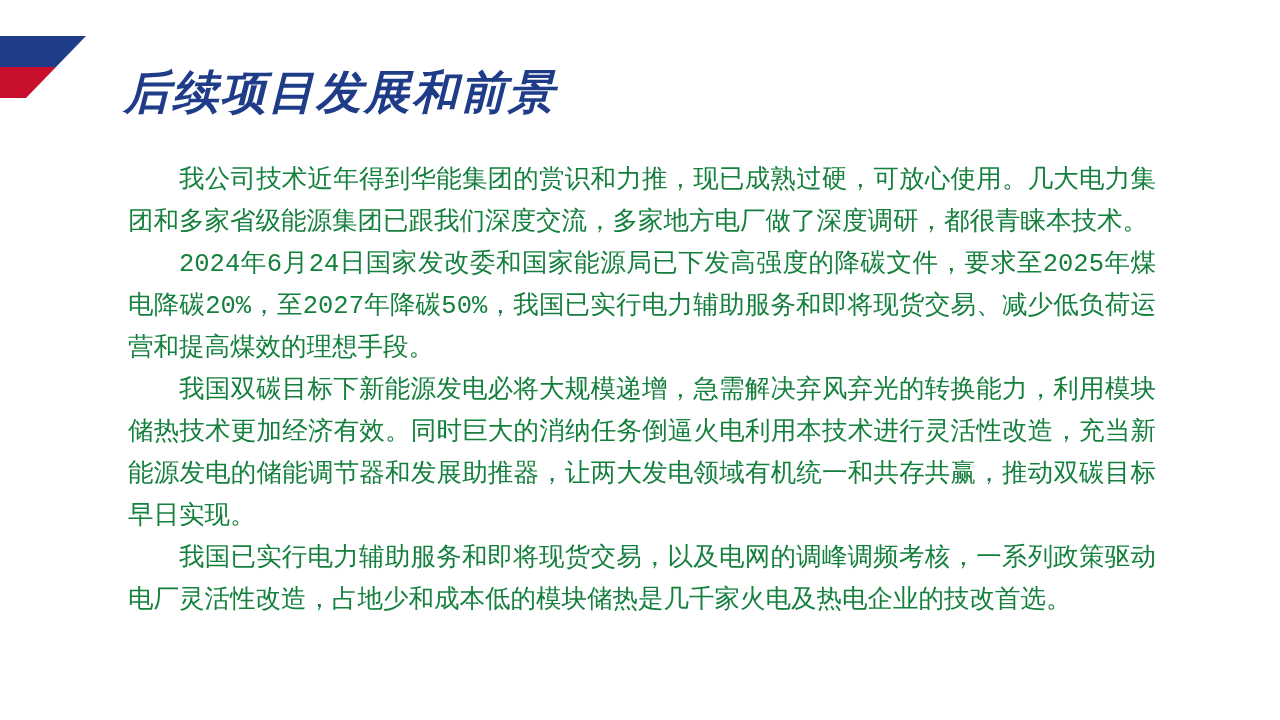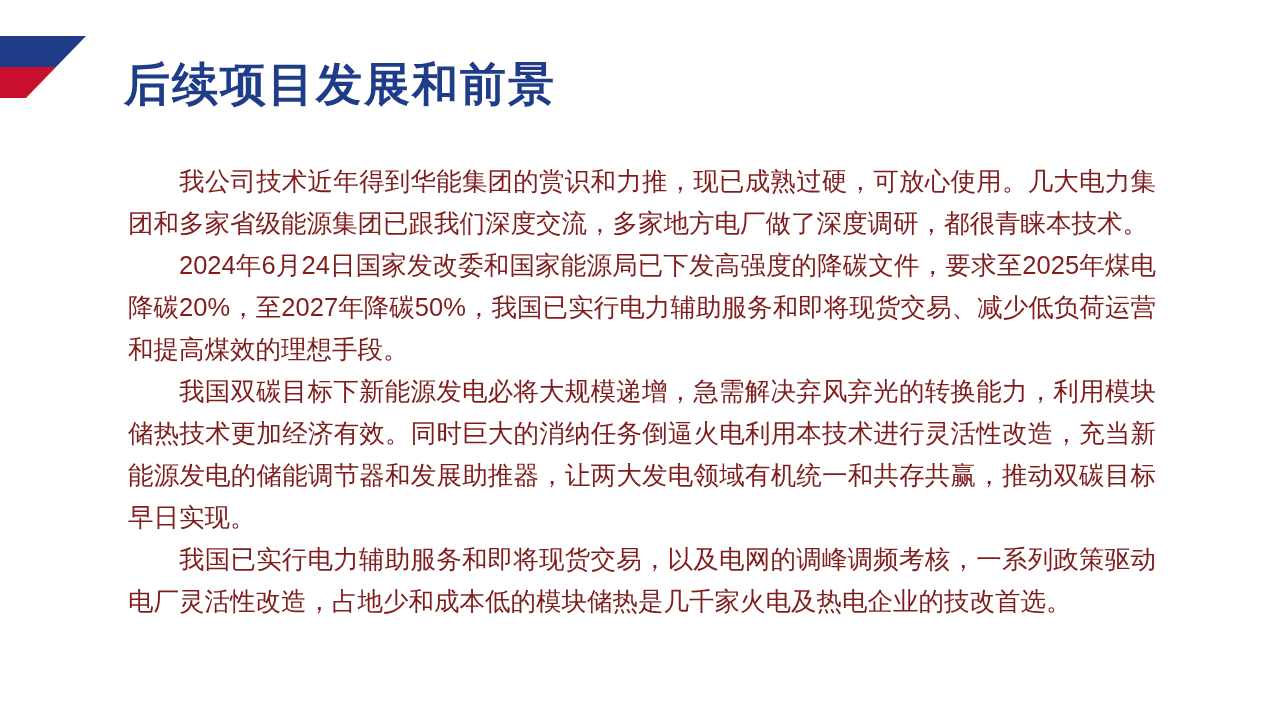--- a/index.html
+++ b/index.html
@@ -45,42 +45,43 @@
     top: 31px;
     width: 86px;
     height: 31px;
     background: #c8102e;
     clip-path: polygon(0 0, 56px 0, 26px 31px, 0 31px);
   }
 
   .title {
     position: absolute;
     left: 124px;
-    top: 56px;
+    top: 64px;
     font-family: "Liberation Sans", sans-serif;
     font-weight: bold;
     font-size: 46px;
     line-height: 56px;
     color: #1f3c88;
     letter-spacing: 2px;
     white-space: nowrap;
+    font-style: italic;
   }
 
   .body-block {
     position: absolute;
     left: 128px;
     top: 160px;
     width: 1028px;
   }
 
   .para {
-    font-family: Liberation Sans, sans-serif;
+    font-family: Liberation Mono, monospace;
     font-size: 25.5px;
     line-height: 42px;
-    color: #7f1d1d;
+    color: #15803d;
     text-indent: 2em;
     text-align: justify;
     text-justify: inter-ideograph;
     margin: 0 0 0 0;
   }
 </style>
 </head>
 <body>
 
 <div class="slide">

